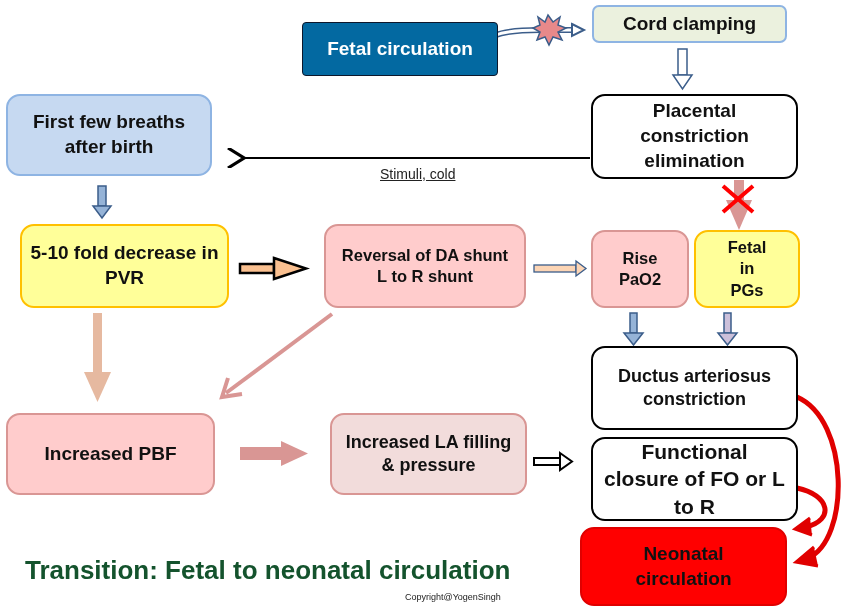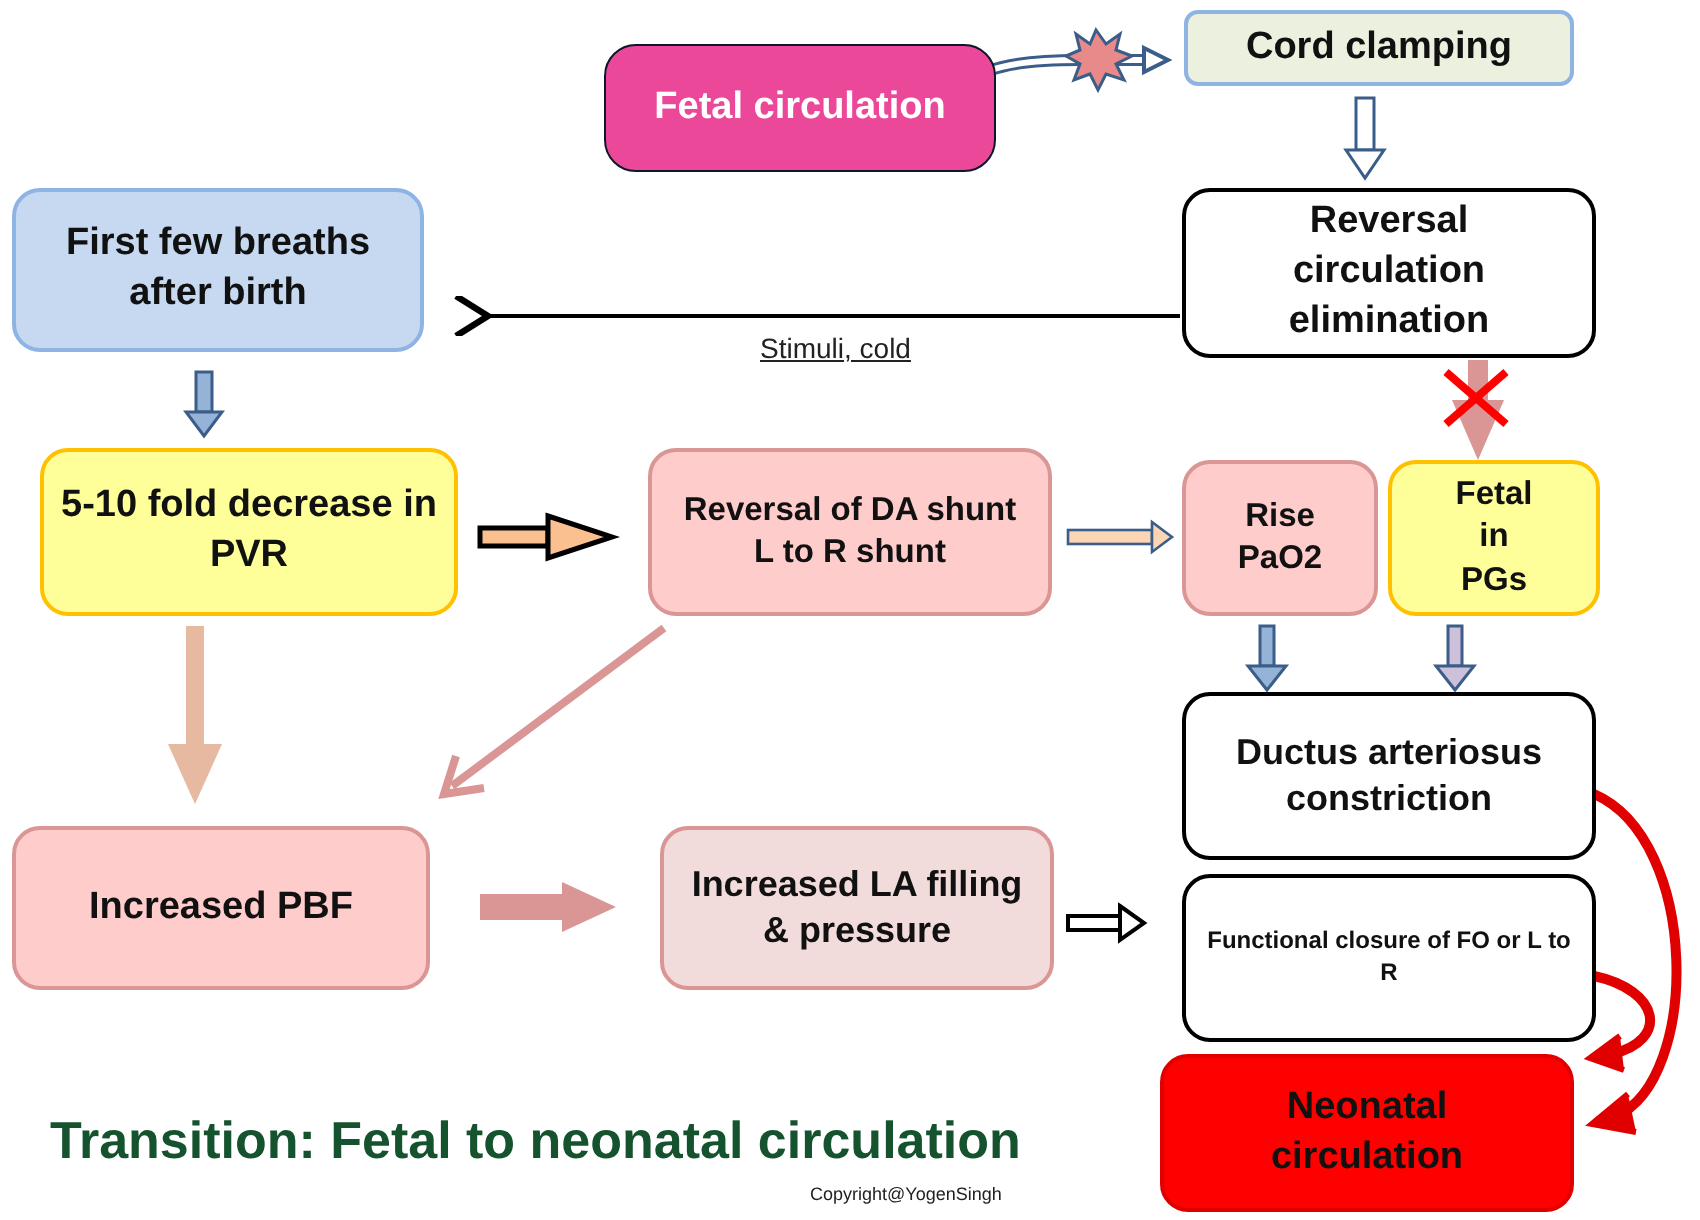--- a/index.html
+++ b/index.html
@@ -96,30 +96,30 @@
   <g>
     <path d="M797,397 C850,420 850,540 808,558" fill="none" stroke="#e00000" stroke-width="5"></path>
     <path d="M814,547 L796,562 L818,566" fill="#e00000" stroke="#e00000" stroke-width="3"></path>
   </g>
   <g>
     <path d="M797,488 C830,495 835,520 806,527" fill="none" stroke="#e00000" stroke-width="5"></path>
     <path d="M810,518 L795,529 L812,535" fill="#e00000" stroke="#e00000" stroke-width="3"></path>
   </g>
 </svg>
 
-<div class="box" style="left:302px;top:22px;width:196px;height:64px;background:#ec4899;border:1.5px solid #0d172b;color:#fff;font-size:19px;border-radius:16px;">
+<div class="box" style="left:302px;top:22px;width:196px;height:54px;background:#0369a1;border:1.5px solid #0d172b;color:#fff;font-size:19px;border-radius:4px;">
   <span>Fetal circulation</span>
 </div>
 
 <div class="box" style="left:592px;top:5px;width:195px;height:38px;background:#ebf1de;border:2px solid #8eb4e3;font-size:19px;border-radius:7px;">
   <span>Cord clamping</span>
 </div>
 
 <div class="box" style="left:591px;top:94px;width:207px;height:85px;background:#fff;border:2.5px solid #000;font-size:19px;padding:0 18px;">
-  <span>Reversal circulation elimination</span>
+  <span>Placental constriction elimination</span>
 </div>
 
 <div class="box" style="left:6px;top:94px;width:206px;height:82px;background:#c6d9f1;border:2px solid #8eb4e3;font-size:19px;padding:0 10px;">
   <span>First few breaths after birth</span>
 </div>
 
 <div class="box" style="left:20px;top:224px;width:209px;height:84px;background:#ffff99;border:2.5px solid #ffc000;font-size:19px;padding:0 8px;">
   <span>5-10 fold decrease in PVR</span>
 </div>
 
@@ -140,21 +140,21 @@
 </div>
 
 <div class="box" style="left:6px;top:413px;width:209px;height:82px;background:#ffcccc;border:2px solid #d99694;font-size:19px;justify-content:center;">
   <span>Increased PBF</span>
 </div>
 
 <div class="box" style="left:330px;top:413px;width:197px;height:82px;background:#f2dcdb;border:2px solid #d99694;font-size:18px;padding:0 10px;">
   <span>Increased LA filling &amp; pressure</span>
 </div>
 
-<div class="box" style="left:591px;top:437px;width:207px;height:84px;background:#fff;border:2.5px solid #000;font-size:12px;padding:0 10px;">
+<div class="box" style="left:591px;top:437px;width:207px;height:84px;background:#fff;border:2.5px solid #000;font-size:21px;padding:0 10px;">
   <span>Functional closure of FO or L to R</span>
 </div>
 
 <div class="box" style="left:580px;top:527px;width:207px;height:79px;background:#ff0000;border:2px solid #e00000;font-size:19px;padding:0 40px;">
   <span>Neonatal circulation</span>
 </div>
 
 <div class="note">Stimuli, cold</div>
 <div class="title">Transition: Fetal to neonatal circulation</div>
 <div class="copy">Copyright@YogenSingh</div>

